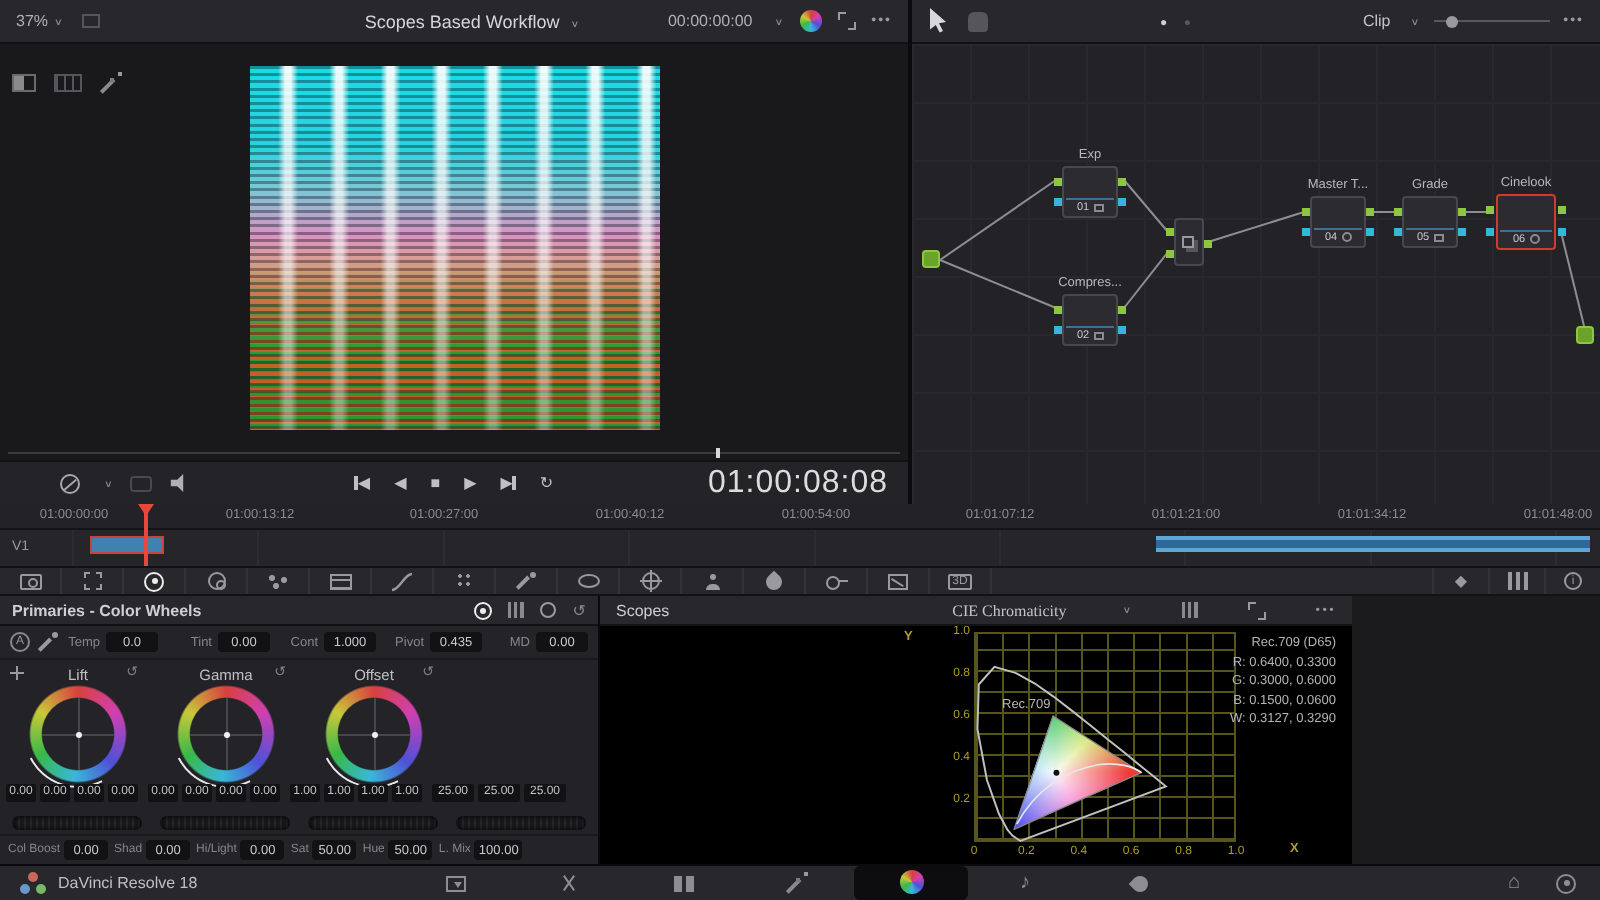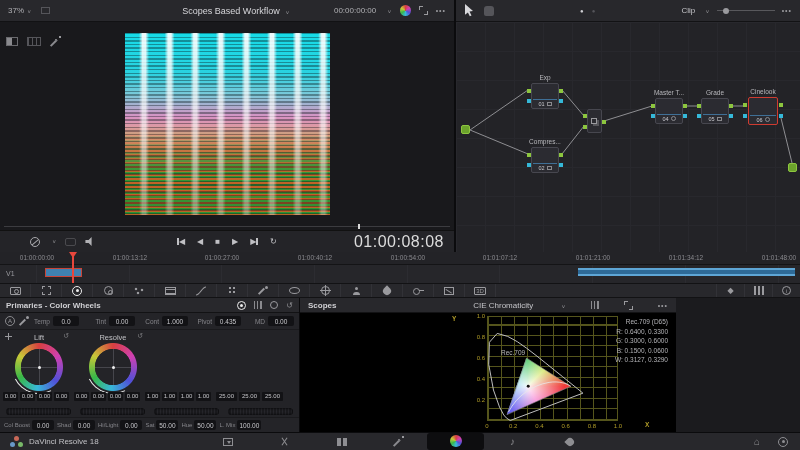--- a/index.html
+++ b/index.html
@@ -165,22 +165,22 @@
   .p-masters { height:12px; display:flex; gap:9px; padding:0 6px; align-items:center; }
   .mwheel { flex:1; height:7px; border-radius:4px; background:repeating-linear-gradient(90deg,#26262b 0 1px,#1a1a1e 1px 3px); box-shadow:inset 0 0 3px #000; }
   .p-footer { flex:1; display:flex; align-items:center; padding:0 4px; gap:3px; border-top:1px solid #1a1a1d; background:#242428; }
   .fgrp { display:flex; align-items:center; gap:2px; }
   .flab { font-size:6px; color:#85858a; white-space:nowrap; }
   .fbox { min-width:22px; padding:1.5px 2px; }
 
   
   .scopes { flex:1; position:relative; background:#000; display:flex; flex-direction:column; }
   .s-hdr { height:15px; padding:0 8px; }
-  .s-title { font-size:8px; font-weight:bold; color:#cfcfd3; flex:1; }
-  .s-right { display:flex; align-items:center; gap:25px; font-size:8px; color:#c4c4c8; }
+  .s-title { font-size:8px; font-weight:normal; color:#cfcfd3; flex:1; }
+  .s-right { display:flex; align-items:center; gap:25px; font-size:8px; color:#c4c4c8;font-family:Liberation Serif, serif; }
   .s-canvas { position:relative; flex:1; background:#000; overflow:hidden; }
   .cie-plot { position:absolute; left:187px; top:3px; width:131px; height:105px; }
   .cie-grid { position:absolute; inset:0; border:1px solid #55551c;
     background-image:repeating-linear-gradient(90deg,#55551c 0 1px,transparent 1px 13.1px),repeating-linear-gradient(0deg,#55551c 0 1px,transparent 1px 10.5px); }
   .cie-tri { position:absolute; inset:0; clip-path:polygon(64% 67%,30% 40%,15% 94%);
     background:radial-gradient(circle at 31% 67%,rgba(255,255,255,.95),rgba(255,255,255,0) 32%),
       conic-gradient(from 0deg at 31% 67%,#30c050 0deg,#c8e040 45deg,#f03838 90deg,#f038b8 150deg,#4040f0 217deg,#30b8e0 285deg,#30c050 360deg); }
   .cie-svg { position:absolute; inset:0; overflow:visible; }
   .ytick { position:absolute; right:133px; width:20px; text-align:right; font-size:6px; color:#b09c28; }
   .xtick { position:absolute; top:107px; transform:translateX(-50%); font-size:6px; color:#b09c28; }
@@ -528,21 +528,33 @@
             </div>
           <div class="wheel">
               <div class="wring"></div>
               <div class="winner"></div>
               <div class="warc"></div>
               <div class="wdot"></div>
             </div>
         </div>
         <div class="wcol">
           <div class="whead">
-              <span>Resolve</span>
+              <span>Gamma</span>
+              <span class="wreset">↺</span>
+            </div>
+          <div class="wheel">
+              <div class="wring"></div>
+              <div class="winner"></div>
+              <div class="warc"></div>
+              <div class="wdot"></div>
+            </div>
+        </div>
+        <div class="wcol">
+          <div class="whead">
+              <span>Offset</span>
               <span class="wreset">↺</span>
             </div>
           <div class="wheel">
               <div class="wring"></div>
               <div class="winner"></div>
               <div class="warc"></div>
               <div class="wdot"></div>
             </div>
         </div>
       </div>

